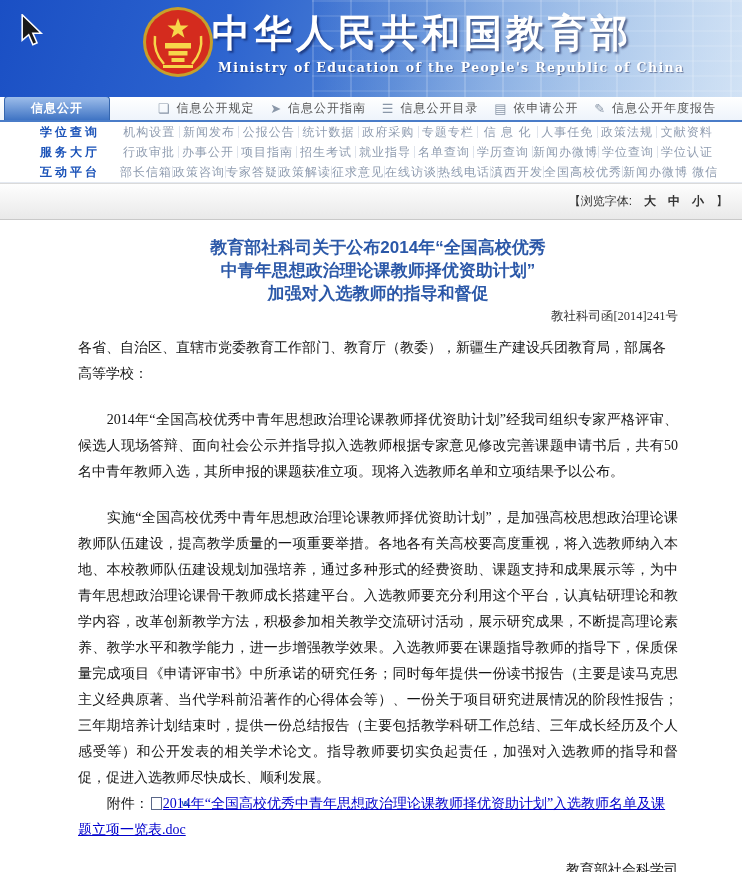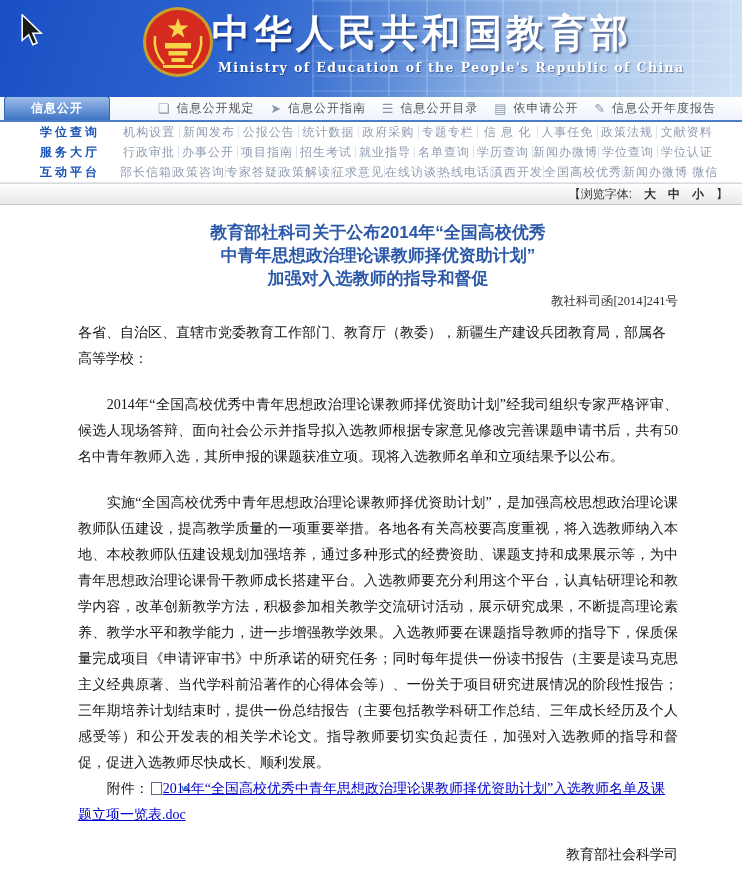--- a/index.html
+++ b/index.html
@@ -48,21 +48,21 @@
   .tab-icon{color:#8a97a8;font-size:13px;line-height:1;}
   
   .nav-row{display:flex;align-items:center;height:20px;font-size:12px;background:#fff;}
   .nav-label{flex:none;width:80px;margin-left:40px;color:#1a52b8;font-weight:bold;letter-spacing:3px;}
   .nav-items{flex:1;display:flex;padding-right:26px;}
   .nav-item{flex:1;text-align:center;color:#8f9cb0;letter-spacing:1px;line-height:12px;cursor:pointer;white-space:nowrap;}
   .nav-item + .nav-item{border-left:1px solid #dfe4ec;}
   .nav-wrap{border-bottom:1px solid #e4e9f1;}
   
   .fontbar{
-    height:22px;box-sizing:border-box;display:flex;justify-content:flex-end;align-items:center;
+    height:37px;box-sizing:border-box;display:flex;justify-content:flex-end;align-items:center;
     gap:12px;padding-right:14px;font-size:12px;color:#333;
     background:linear-gradient(#fefefe,#e9e9e9);
     border-top:1px solid #dadada;border-bottom:1px solid #c9c9c9;
   }
   .fontbar .opt{cursor:pointer;font-weight:bold;}
   
   .doc{padding:16px 64px 0 78px;color:#151515;}
   .doc-title{
     text-align:center;color:#2b58a8;font-size:17px;font-weight:bold;line-height:23px;
   }

